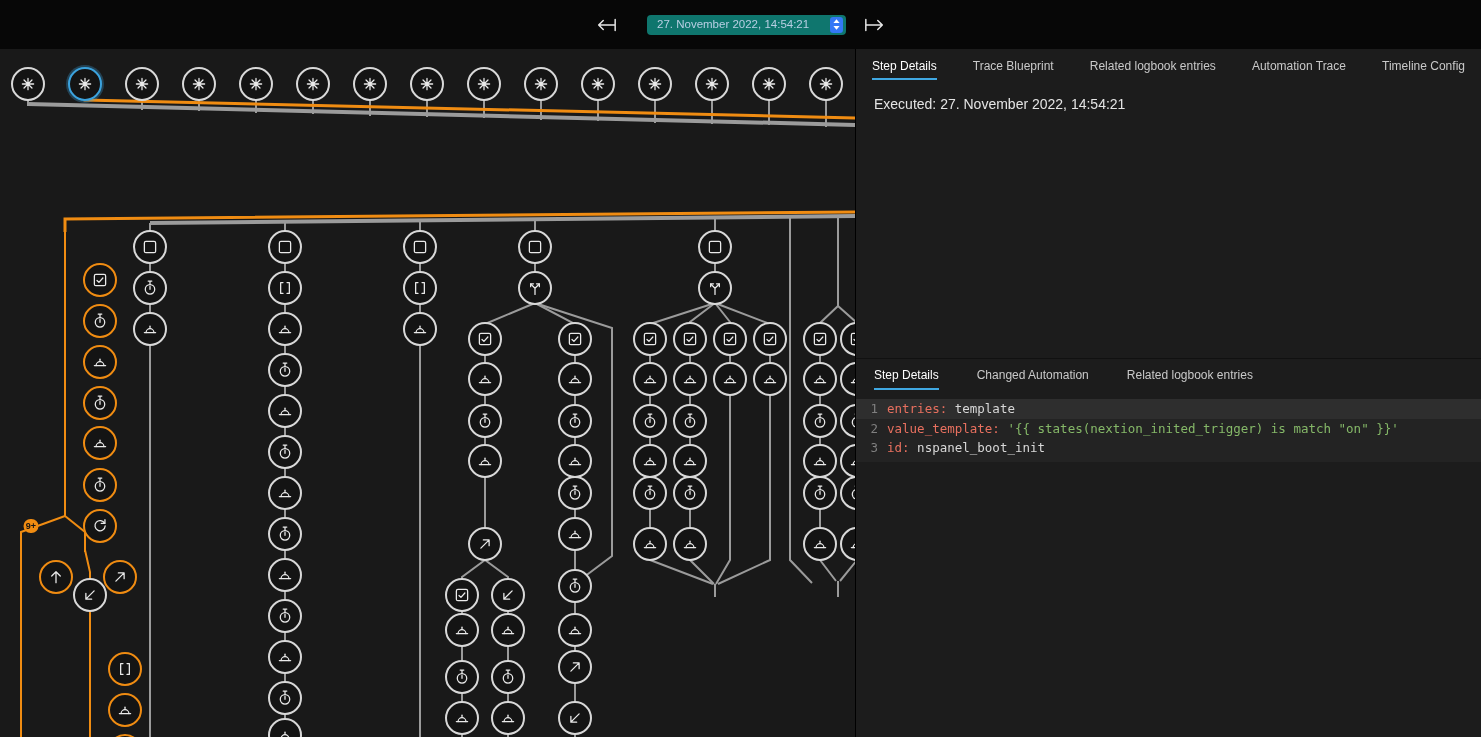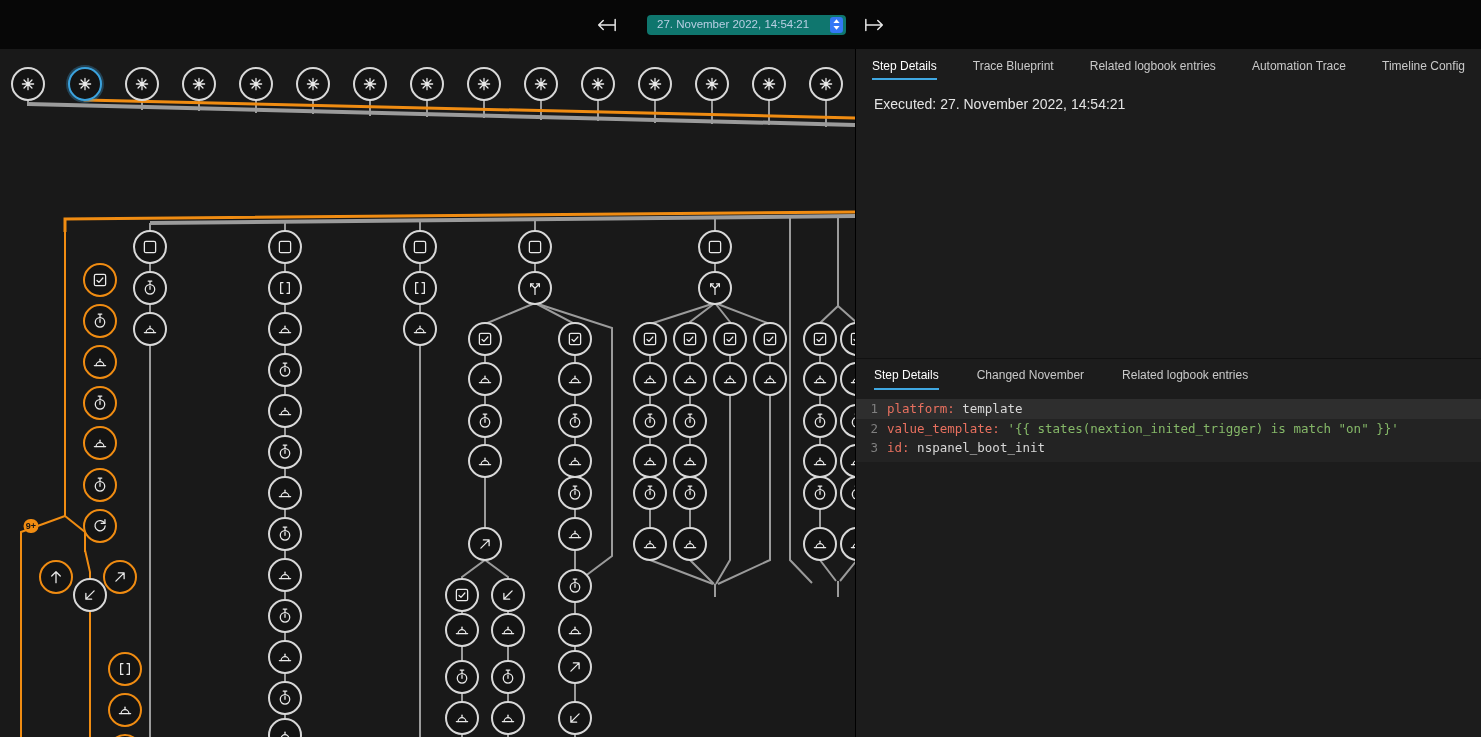--- a/index.html
+++ b/index.html
@@ -784,27 +784,27 @@
         <button class="tab">Trace Blueprint</button>
         <button class="tab">Related logbook entries</button>
         <button class="tab">Automation Trace</button>
         <button class="tab">Timeline Config</button>
       </div>
     <div class="executed">Executed: 27. November 2022, 14:54:21</div>
   </div>
   <div class="panel-bottom">
     <div class="tab-bar leftal">
         <button class="tab active">Step Details</button>
-        <button class="tab">Changed November</button>
+        <button class="tab">Changed Automation</button>
         <button class="tab">Related logbook entries</button>
       </div>
     <div class="code">
         <div class="code-line active">
           <span class="gutter">1</span>
-          <span class="code-text"><span class="tok-key">platform:</span><span class="tok-plain"> template</span></span>
+          <span class="code-text"><span class="tok-key">entries:</span><span class="tok-plain"> template</span></span>
         </div>
         <div class="code-line">
           <span class="gutter">2</span>
           <span class="code-text"><span class="tok-key">value_template:</span><span class="tok-plain"> </span><span class="tok-string">'{{ states(nextion_inited_trigger) is match "on" }}'</span></span>
         </div>
         <div class="code-line">
           <span class="gutter">3</span>
           <span class="code-text"><span class="tok-key">id:</span><span class="tok-plain"> nspanel_boot_init</span></span>
         </div>
       </div>

